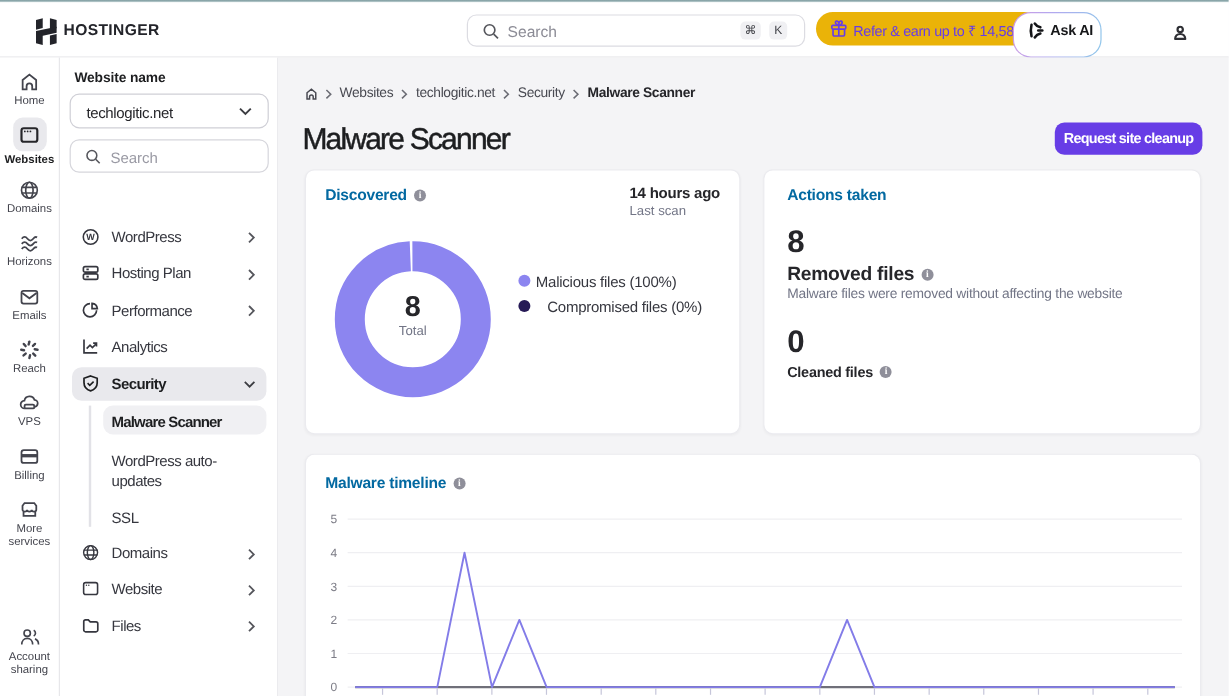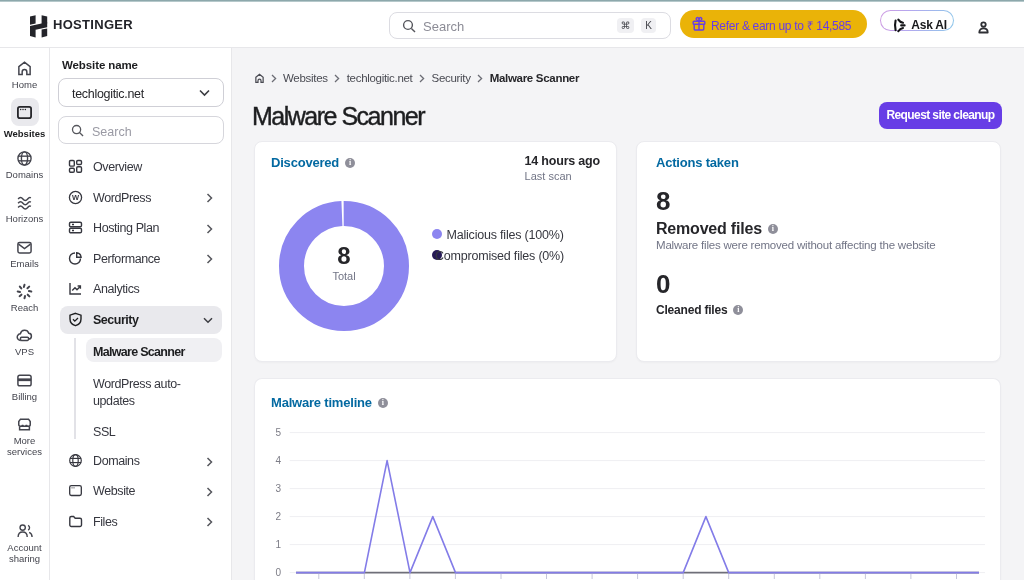--- a/index.html
+++ b/index.html
@@ -46,21 +46,21 @@
   <div class="abs" style="left:680px;top:8px;width:187px;height:28px;background:#eab308;border-radius:14px;">
     <svg class="abs" style="left:11px;top:6px;" width="16" height="16" viewBox="0 0 16 16" fill="none" stroke="#673de6" stroke-width="1.4">
       <rect x="2.2" y="5.2" width="11.6" height="3" rx="0.8"></rect>
       <path d="M3.2 8.2 V13 a1 1 0 0 0 1 1 H11.8 a1 1 0 0 0 1-1 V8.2"></path>
       <line x1="8" y1="5.4" x2="8" y2="14"></line>
       <path d="M8 5 C5.2 5 4.4 2.2 6 1.6 C7.6 1 8 3.4 8 5 C8 3.4 8.4 1 10 1.6 C11.6 2.2 10.8 5 8 5 Z"></path>
     </svg>
     <div class="abs" style="left:31px;top:7px;font-size:12px;letter-spacing:-0.3px;color:#673de6;white-space:nowrap;">Refer &amp; earn up to ₹ 14,585</div>
   </div>
 
-  <div class="abs" style="left:880px;top:8px;width:74px;height:21px;border-radius:15px;background:linear-gradient(100deg,#d09be2,#b3a8ef 40%,#8ec7ea);padding:1.2px;">
+  <div class="abs" style="left:844px;top:8px;width:74px;height:38px;border-radius:15px;background:linear-gradient(100deg,#d09be2,#b3a8ef 40%,#8ec7ea);padding:1.2px;">
     <div style="width:100%;height:100%;background:#fff;border-radius:14px;position:relative;">
       <svg class="abs" style="left:11px;top:6.5px;" width="14" height="15" viewBox="0 0 14 15" fill="none" stroke="#141518" stroke-width="2.1" stroke-linecap="round">
         <path d="M3.6 2.6 Q2.4 7.3 3.6 12.2"></path>
         <path d="M6.3 1.6 Q8 4.2 11 4.8"></path>
         <path d="M6.3 13.2 Q8 10.6 11 10"></path>
         <line x1="9.2" y1="7.4" x2="12.6" y2="7.4"></line>
       </svg>
       <div class="abs" style="left:30px;top:7px;font-size:12px;font-weight:700;letter-spacing:-0.2px;color:#17181a;white-space:nowrap;">Ask AI</div>
     </div>
   </div>
@@ -195,29 +195,20 @@
   </div>
 
   <div style="position:absolute;left:8px;top:68px;width:166px;height:28px;border:1px solid #d6d6dc;border-radius:8px;background:#fff;">
     <svg style="position:absolute;left:12px;top:7px;" width="13" height="13" viewBox="0 0 14 14" fill="none" stroke="#55565c" stroke-width="1.4">
           <circle cx="6" cy="6" r="4.4"></circle>
           <line x1="9.4" y1="9.4" x2="13" y2="13"></line>
         </svg>
     <div style="position:absolute;left:33px;top:7.5px;font-size:12.5px;color:#9a9aa4;">Search</div>
   </div>
 
-  <div class="mrow" style="top:104.5px;">
-    <svg class="mico" width="15" height="15" viewBox="0 0 15 15" fill="none" stroke="#36373f" stroke-width="1.4">
-      <rect x="1.5" y="1.5" width="4.8" height="5.6" rx="1.2"></rect>
-      <rect x="8.7" y="1.5" width="4.8" height="4" rx="1.2"></rect>
-      <rect x="1.5" y="9.3" width="4.8" height="4" rx="1.2"></rect>
-      <rect x="8.7" y="7.7" width="4.8" height="5.6" rx="1.2"></rect>
-    </svg>
-    <div class="mlab">Overview</div>
-  </div>
 
   <div class="mrow" style="top:135px;">
     <svg class="mico" width="15" height="15" viewBox="0 0 15 15">
       <circle cx="7.5" cy="7.5" r="6.1" fill="none" stroke="#36373f" stroke-width="1.3"></circle>
       <text x="7.5" y="10" font-size="7.5" font-weight="bold" text-anchor="middle" fill="#36373f" font-family="Liberation Sans">W</text>
     </svg>
     <div class="mlab">WordPress</div>
     <svg class="mchev" width="7" height="10" viewBox="0 0 7 10" fill="none" stroke="#55565c" stroke-width="1.5">
           <path d="M1.5 1 L5.5 5 L1.5 9"></path>
         </svg>
@@ -354,21 +345,21 @@
 
     <svg style="position:absolute;left:22px;top:57px;" width="134" height="134" viewBox="0 0 134 134">
       <circle cx="67" cy="67" r="52.5" fill="none" stroke="#8c85f0" stroke-width="25" transform="rotate(-90 67 67)" stroke-dasharray="328.1 1.8" stroke-dashoffset="0.9"></circle>
     </svg>
     <div style="position:absolute;left:59px;top:99.5px;width:60px;text-align:center;font-size:24px;font-weight:700;color:#26262a;">8</div>
     <div style="position:absolute;left:59px;top:128px;width:60px;text-align:center;font-size:11px;color:#727586;">Total</div>
 
     <div style="position:absolute;left:177px;top:86.5px;width:10px;height:10px;border-radius:50%;background:#8c85f0;"></div>
     <div style="position:absolute;left:191.5px;top:85.5px;font-size:12.5px;letter-spacing:-0.2px;color:#36373f;">Malicious files (100%)</div>
     <div style="position:absolute;left:177px;top:108px;width:10px;height:10px;border-radius:50%;background:#261a56;"></div>
-    <div style="position:absolute;left:180px;top:107px;font-size:12.5px;letter-spacing:-0.2px;color:#36373f;">Compromised files (0%)</div>
+    <div style="position:absolute;left:201px;top:107px;font-size:12.5px;letter-spacing:-0.2px;color:#36373f;">Compromised files (0%)</div>
   </div>
 
   <div class="card" style="left:404px;top:93px;width:365px;height:221px;">
     <div class="ttl" style="position:absolute;left:19px;top:13px;font-size:13px;letter-spacing:-0.2px;">Actions taken</div>
     <div style="position:absolute;left:19px;top:44px;font-size:26px;font-weight:700;color:#26262a;">8</div>
     <div style="position:absolute;left:19px;top:78px;display:flex;align-items:center;gap:6px;">
           <span style="font-size:16px;font-weight:700;color:#26262a;letter-spacing:-0.2px;">Removed files</span>
           <span class="info">i</span>
         </div>
     <div style="position:absolute;left:19px;top:97px;font-size:11.5px;letter-spacing:-0.2px;color:#727586;">Malware files were removed without affecting the website</div>

